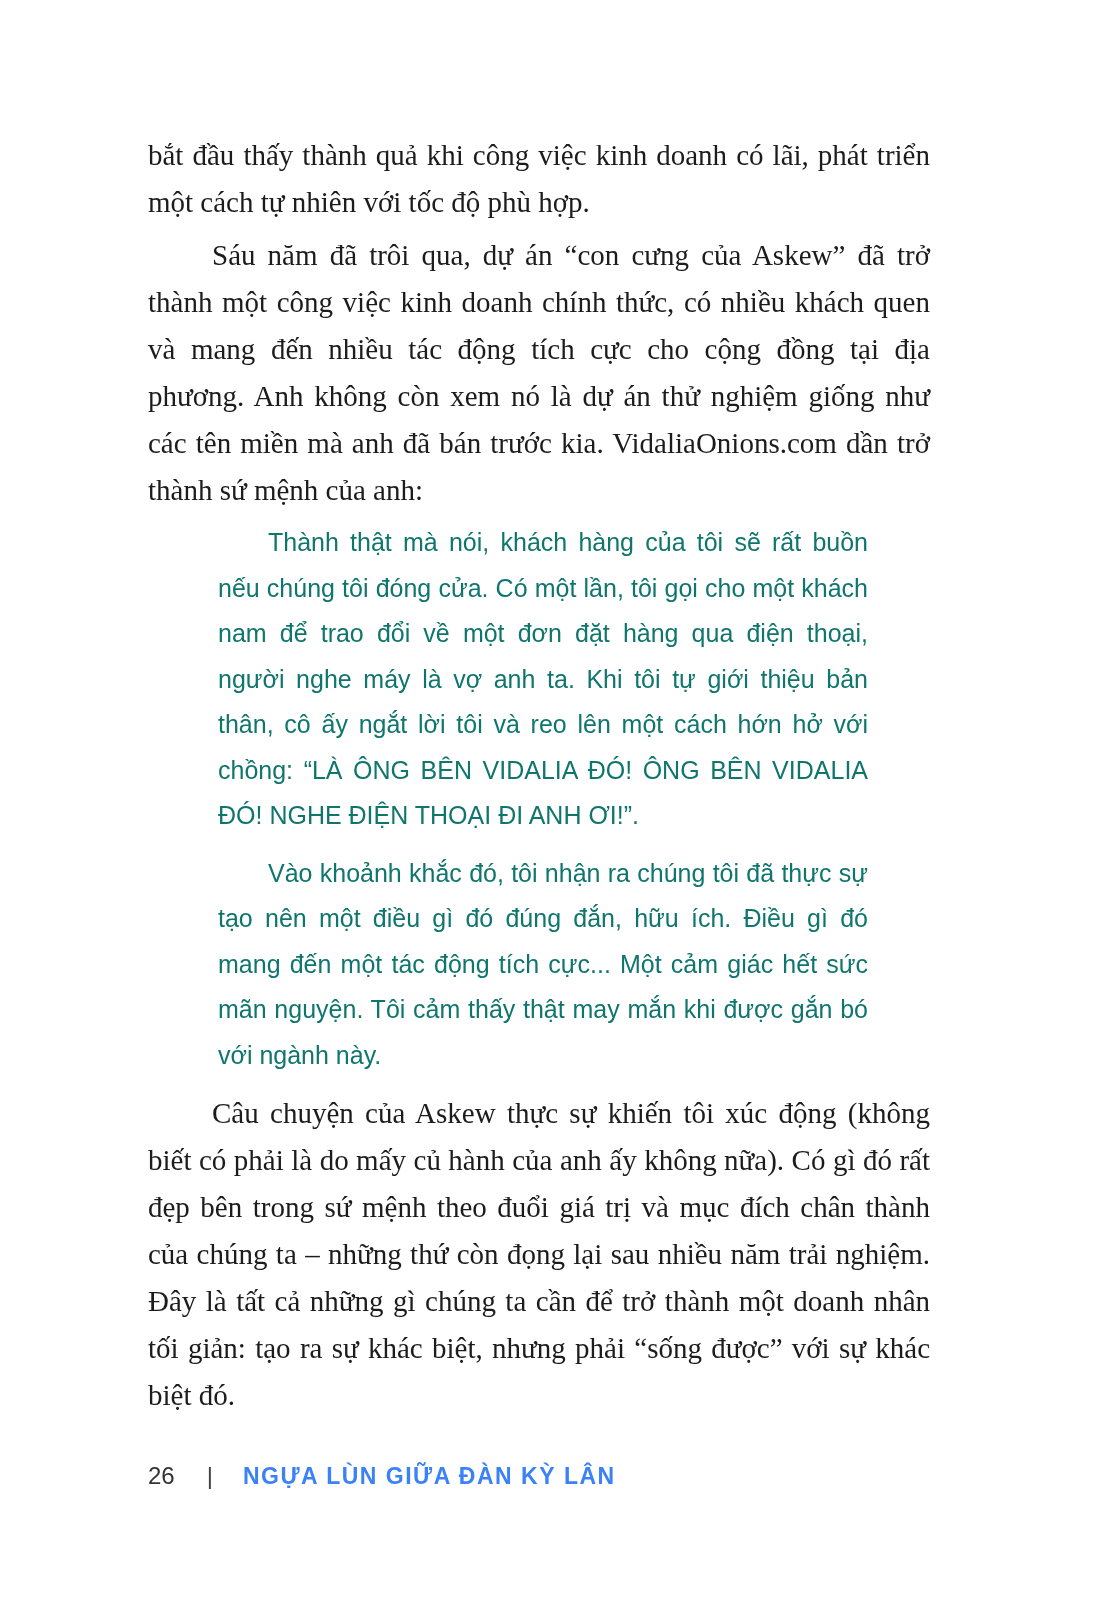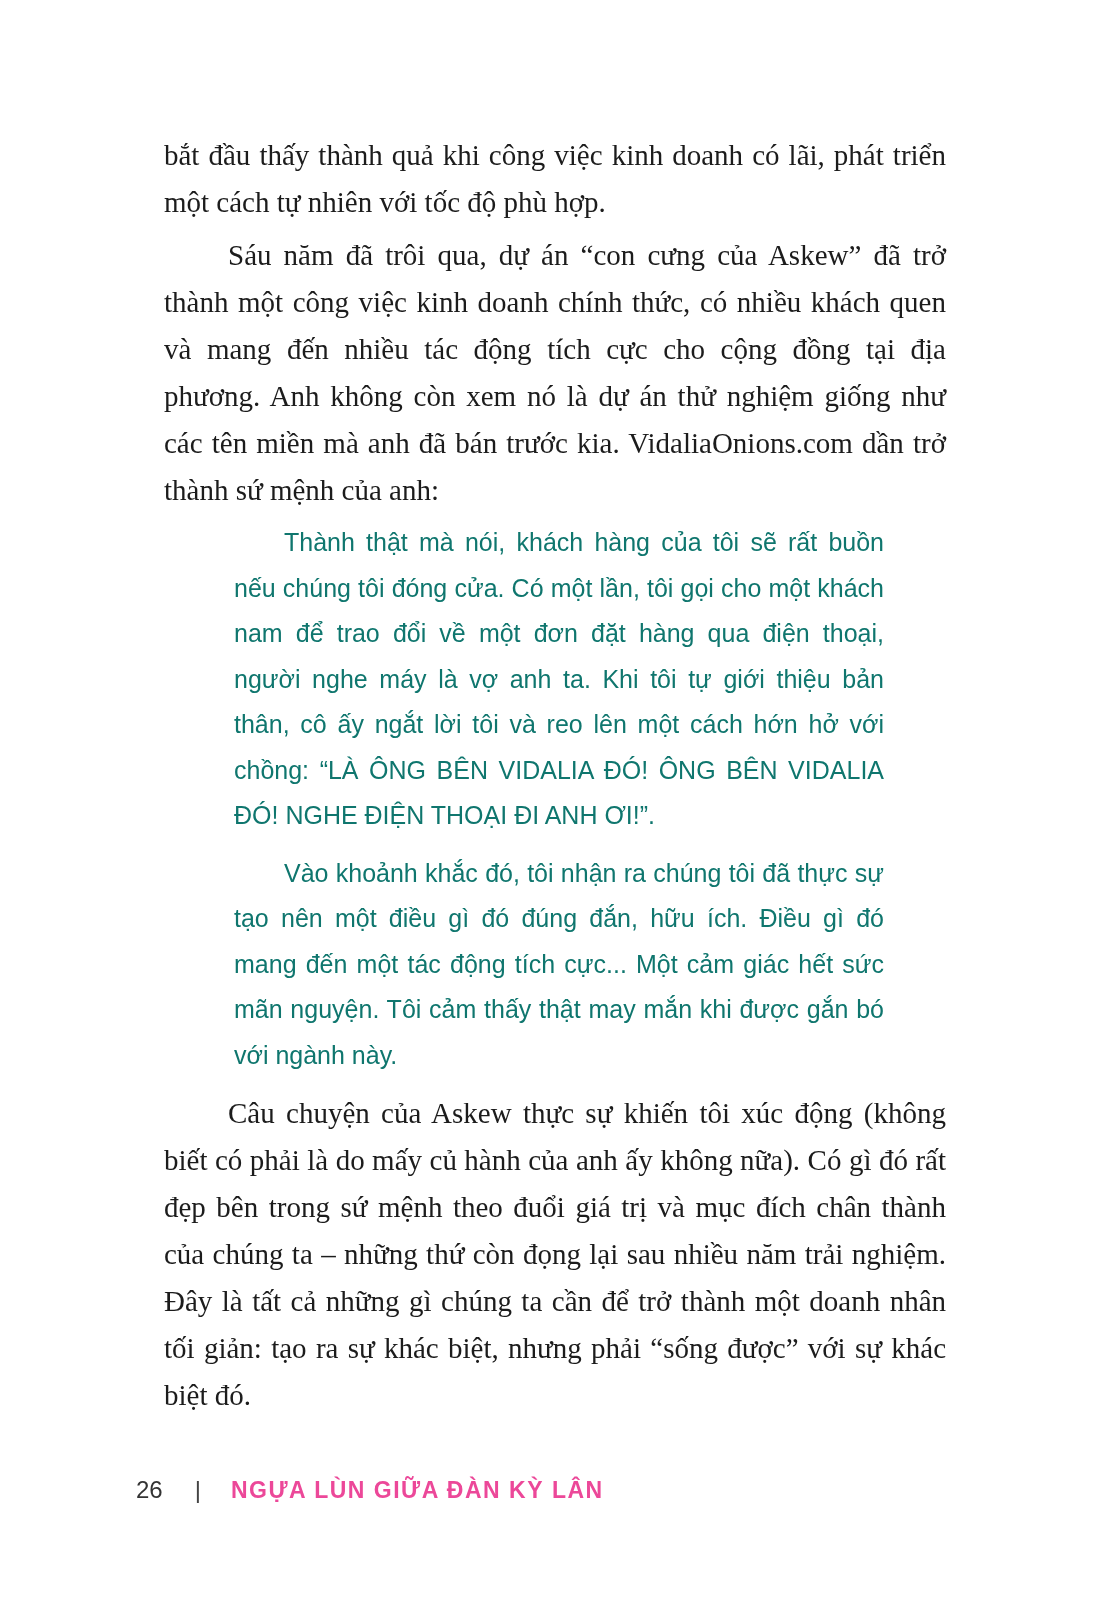--- a/index.html
+++ b/index.html
@@ -11,21 +11,21 @@
   .page {
     position: relative;
     width: 1103px;
     height: 1615px;
     margin: 0 auto;
     background: #ffffff;
     overflow: hidden;
   }
   .content {
     position: absolute;
-    left: 164px;
+    left: 148px;
     top: 132px;
     width: 782px;
     color: #1c1c1c;
   }
   .para {
     font-family: "Liberation Serif", "DejaVu Serif", serif;
     font-size: 29px;
     line-height: 47px;
     text-align: justify;
     text-justify: inter-word;
@@ -40,43 +40,42 @@
     line-height: 45.5px;
     text-align: justify;
     text-justify: inter-word;
     color: #0f766e;
     width: 650px;
     margin: 6px 0 12px 70px;
     text-indent: 50px;
   }
   .footer {
     position: absolute;
-    left: 136px;
+    left: 148px;
     top: 1462px;
     display: flex;
     align-items: center;
     font-family: "Liberation Sans", "DejaVu Sans", sans-serif;
     color: #2b2b2b;
-    margin-top: 14px;
   }
   .page-number {
     font-size: 24px;
     color: #333333;
   }
   .footer-separator {
     margin: 0 30px 0 32px;
     font-size: 24px;
     font-weight: 300;
     color: #444444;
   }
   .book-title {
     font-weight: 700;
     font-size: 23px;
     letter-spacing: 1.5px;
-    color: #ec4899;
+    color: #3b82f6;
   }
 </style>
 </head>
 <body>
 
 <div class="page">
   <div class="content">
     <p class="para">bắt đầu thấy thành quả khi công việc kinh doanh có lãi, phát triển một cách tự nhiên với tốc độ phù hợp.</p>
     <p class="para first-indent">Sáu năm đã trôi qua, dự án “con cưng của Askew” đã trở thành một công việc kinh doanh chính thức, có nhiều khách quen và mang đến nhiều tác động tích cực cho cộng đồng tại địa phương. Anh không còn xem nó là dự án thử nghiệm giống như các tên miền mà anh đã bán trước kia. VidaliaOnions.com dần trở thành sứ mệnh của anh:</p>
     <p class="quote">Thành thật mà nói, khách hàng của tôi sẽ rất buồn nếu chúng tôi đóng cửa. Có một lần, tôi gọi cho một khách nam để trao đổi về một đơn đặt hàng qua điện thoại, người nghe máy là vợ anh ta. Khi tôi tự giới thiệu bản thân, cô ấy ngắt lời tôi và reo lên một cách hớn hở với chồng: “LÀ ÔNG BÊN VIDALIA ĐÓ! ÔNG BÊN VIDALIA ĐÓ! NGHE ĐIỆN THOẠI ĐI ANH ƠI!”.</p>

